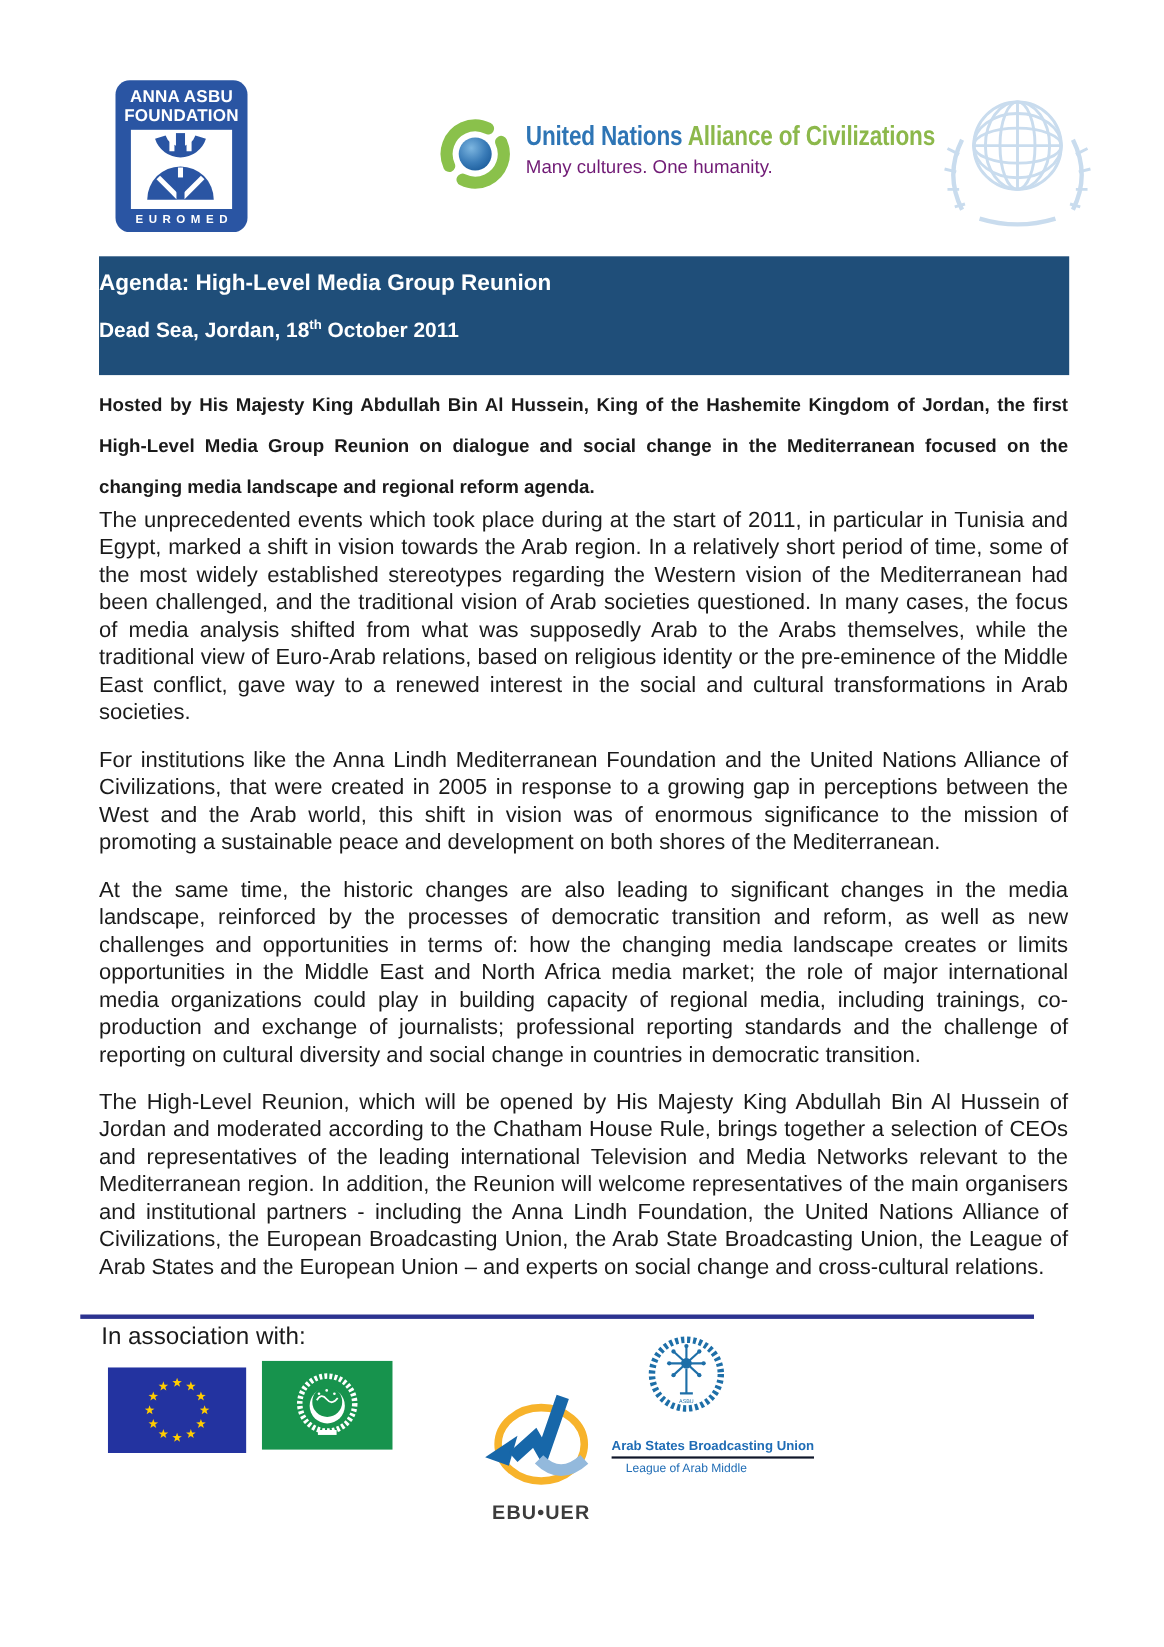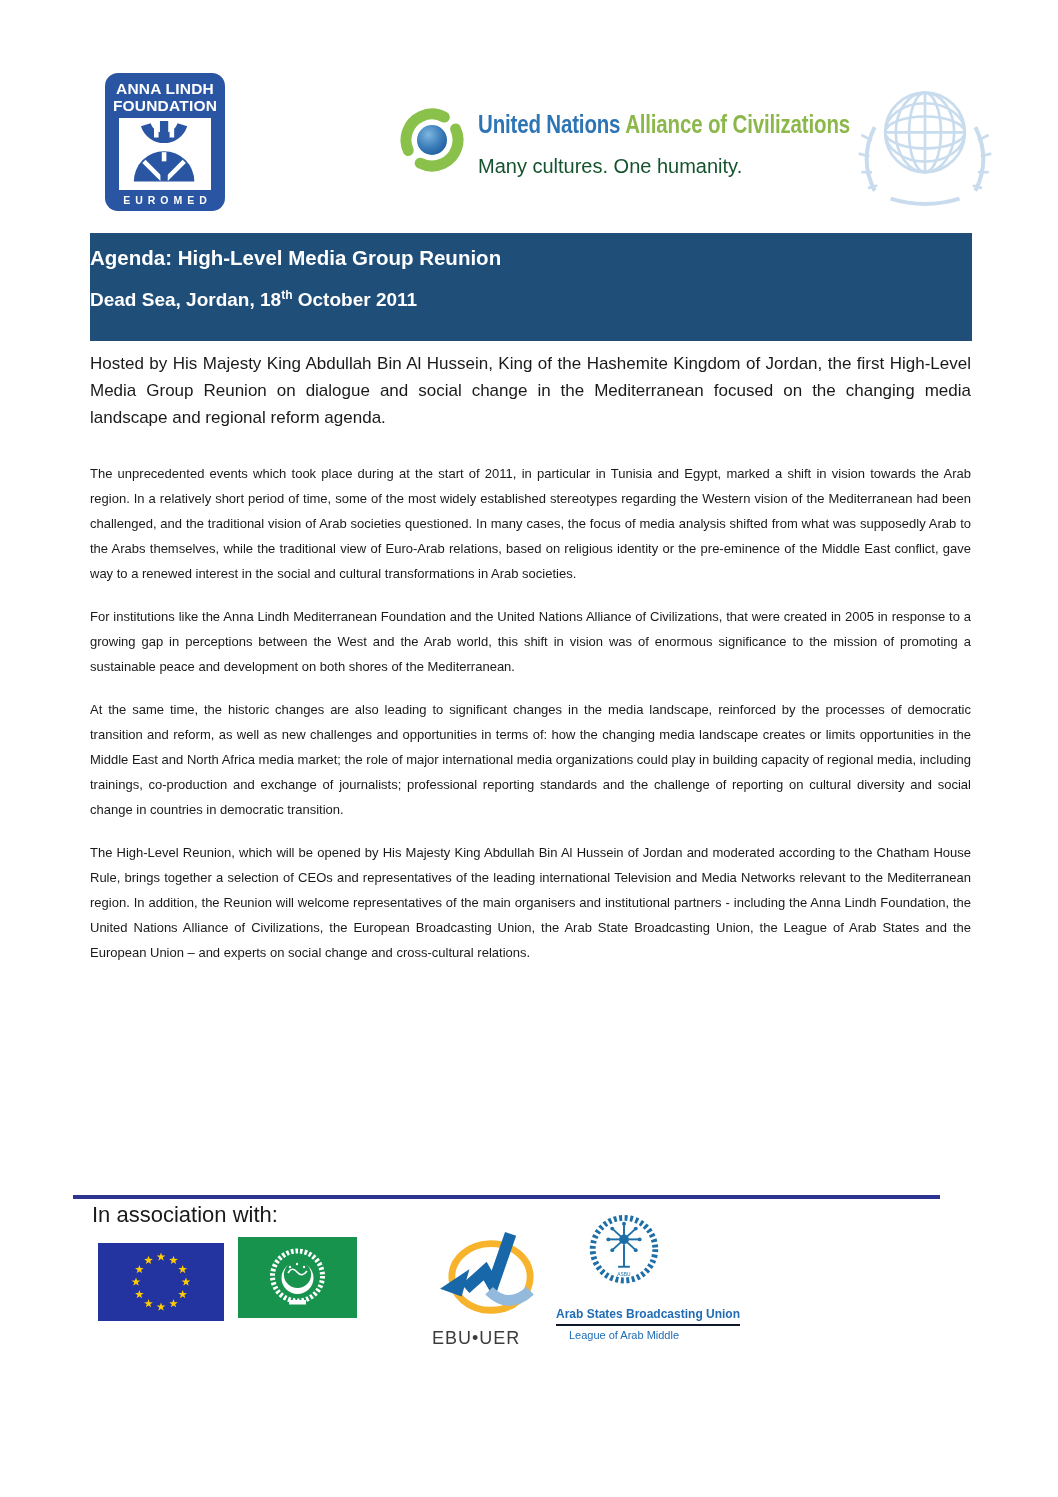--- a/index.html
+++ b/index.html
@@ -20,64 +20,64 @@
     align-items:center;justify-content:center;}
   .alf-euromed{margin-top:4px;color:#ffffff;font-size:10.5px;letter-spacing:5px;
     font-weight:bold;padding-left:5px;}
 
   .unaoc{position:absolute;left:396px;top:104px;display:flex;align-items:flex-start;}
   .unaoc-text{margin-left:10px;margin-top:6px;}
   .unaoc-title{font-weight:bold;font-size:25px;white-space:nowrap;
     transform:scaleX(.82);transform-origin:left;letter-spacing:-.2px;}
   .unaoc-title .blue{color:#2e75b5;}
   .unaoc-title .green{color:#8cb84b;}
-  .unaoc-tagline{color:#14532d;font-size:20px;margin-top:16px;}
+  .unaoc-tagline{color:#701a75;font-size:17px;margin-top:3px;}
 
   .un-emblem{position:absolute;left:845px;top:82px;width:160px;height:126px;}
 
   
   .banner{
     position:absolute;left:90px;top:233px;width:882px;height:108px;
     background:#1F4E79;color:#ffffff;
   }
   .banner-title{font-size:20.5px;font-weight:bold;margin-top:13px;}
   .banner-date{font-size:19px;font-weight:bold;margin-top:18px;}
   .banner-date sup{font-size:12px;}
 
   
   .lead{
     position:absolute;left:90px;top:350px;width:881px;
-    font-weight:normal;font-size:17px;line-height:27px;text-align:justify;
+    font-weight:bold;font-size:17px;line-height:37px;text-align:justify;
   }
   .paras{position:absolute;left:90px;top:461px;width:881px;}
-  .paras p{margin:0 0 18px 0;font-size:13px;line-height:25px;text-align:justify;}
+  .paras p{margin:0 0 18px 0;font-size:20px;line-height:25px;text-align:justify;}
 
   
   .footer-rule{position:absolute;left:73px;top:1195px;width:867px;height:4px;background:#2c3390;}
   .assoc-label{position:absolute;left:92px;top:1202px;font-size:22px;}
 
   .eu-flag{position:absolute;left:98px;top:1243px;width:126px;height:78px;}
   .las-flag{position:absolute;left:238px;top:1237px;width:119px;height:81px;}
 
-  .ebu{position:absolute;left:432px;top:1228px;width:120px;text-align:left;}
+  .ebu{position:absolute;left:432px;top:1264px;width:120px;text-align:center;font-weight:bold;}
   .ebu-label{font-size:18px;color:#3c3c3c;letter-spacing:1px;margin-top:0px;}
 
   .asbu{position:absolute;left:556px;top:1212px;width:136px;text-align:center;}
   .asbu-title{display:inline-block;font-size:12px;font-weight:bold;color:#1f6cb5;
     border-bottom:2px solid #0f172a;padding-bottom:3px;white-space:nowrap;margin-top:2px;}
   .asbu-subtitle{font-size:11px;color:#1f6cb5;margin-top:3px;}
 </style>
 </head>
 <body>
 
 <div class="page">
 
   <div class="alf-logo">
     <div class="alf-title">
-      <div>ANNA LINDH</div>
+      <div>ANNA ASBU</div>
       <div>FOUNDATION</div>
     </div>
     <div class="alf-square">
       <svg width="84" height="66" viewBox="0 0 90 72">
         <g fill="none" stroke="#2a55a3">
           <path d="M24,4 A21,21 0 0 0 64,4" stroke-width="11"></path>
         </g>
         <rect x="33" y="0" width="5" height="18" fill="#ffffff"></rect>
         <rect x="50" y="0" width="5" height="18" fill="#ffffff"></rect>
         <rect x="39.5" y="0" width="9" height="22" fill="#2a55a3"></rect>

